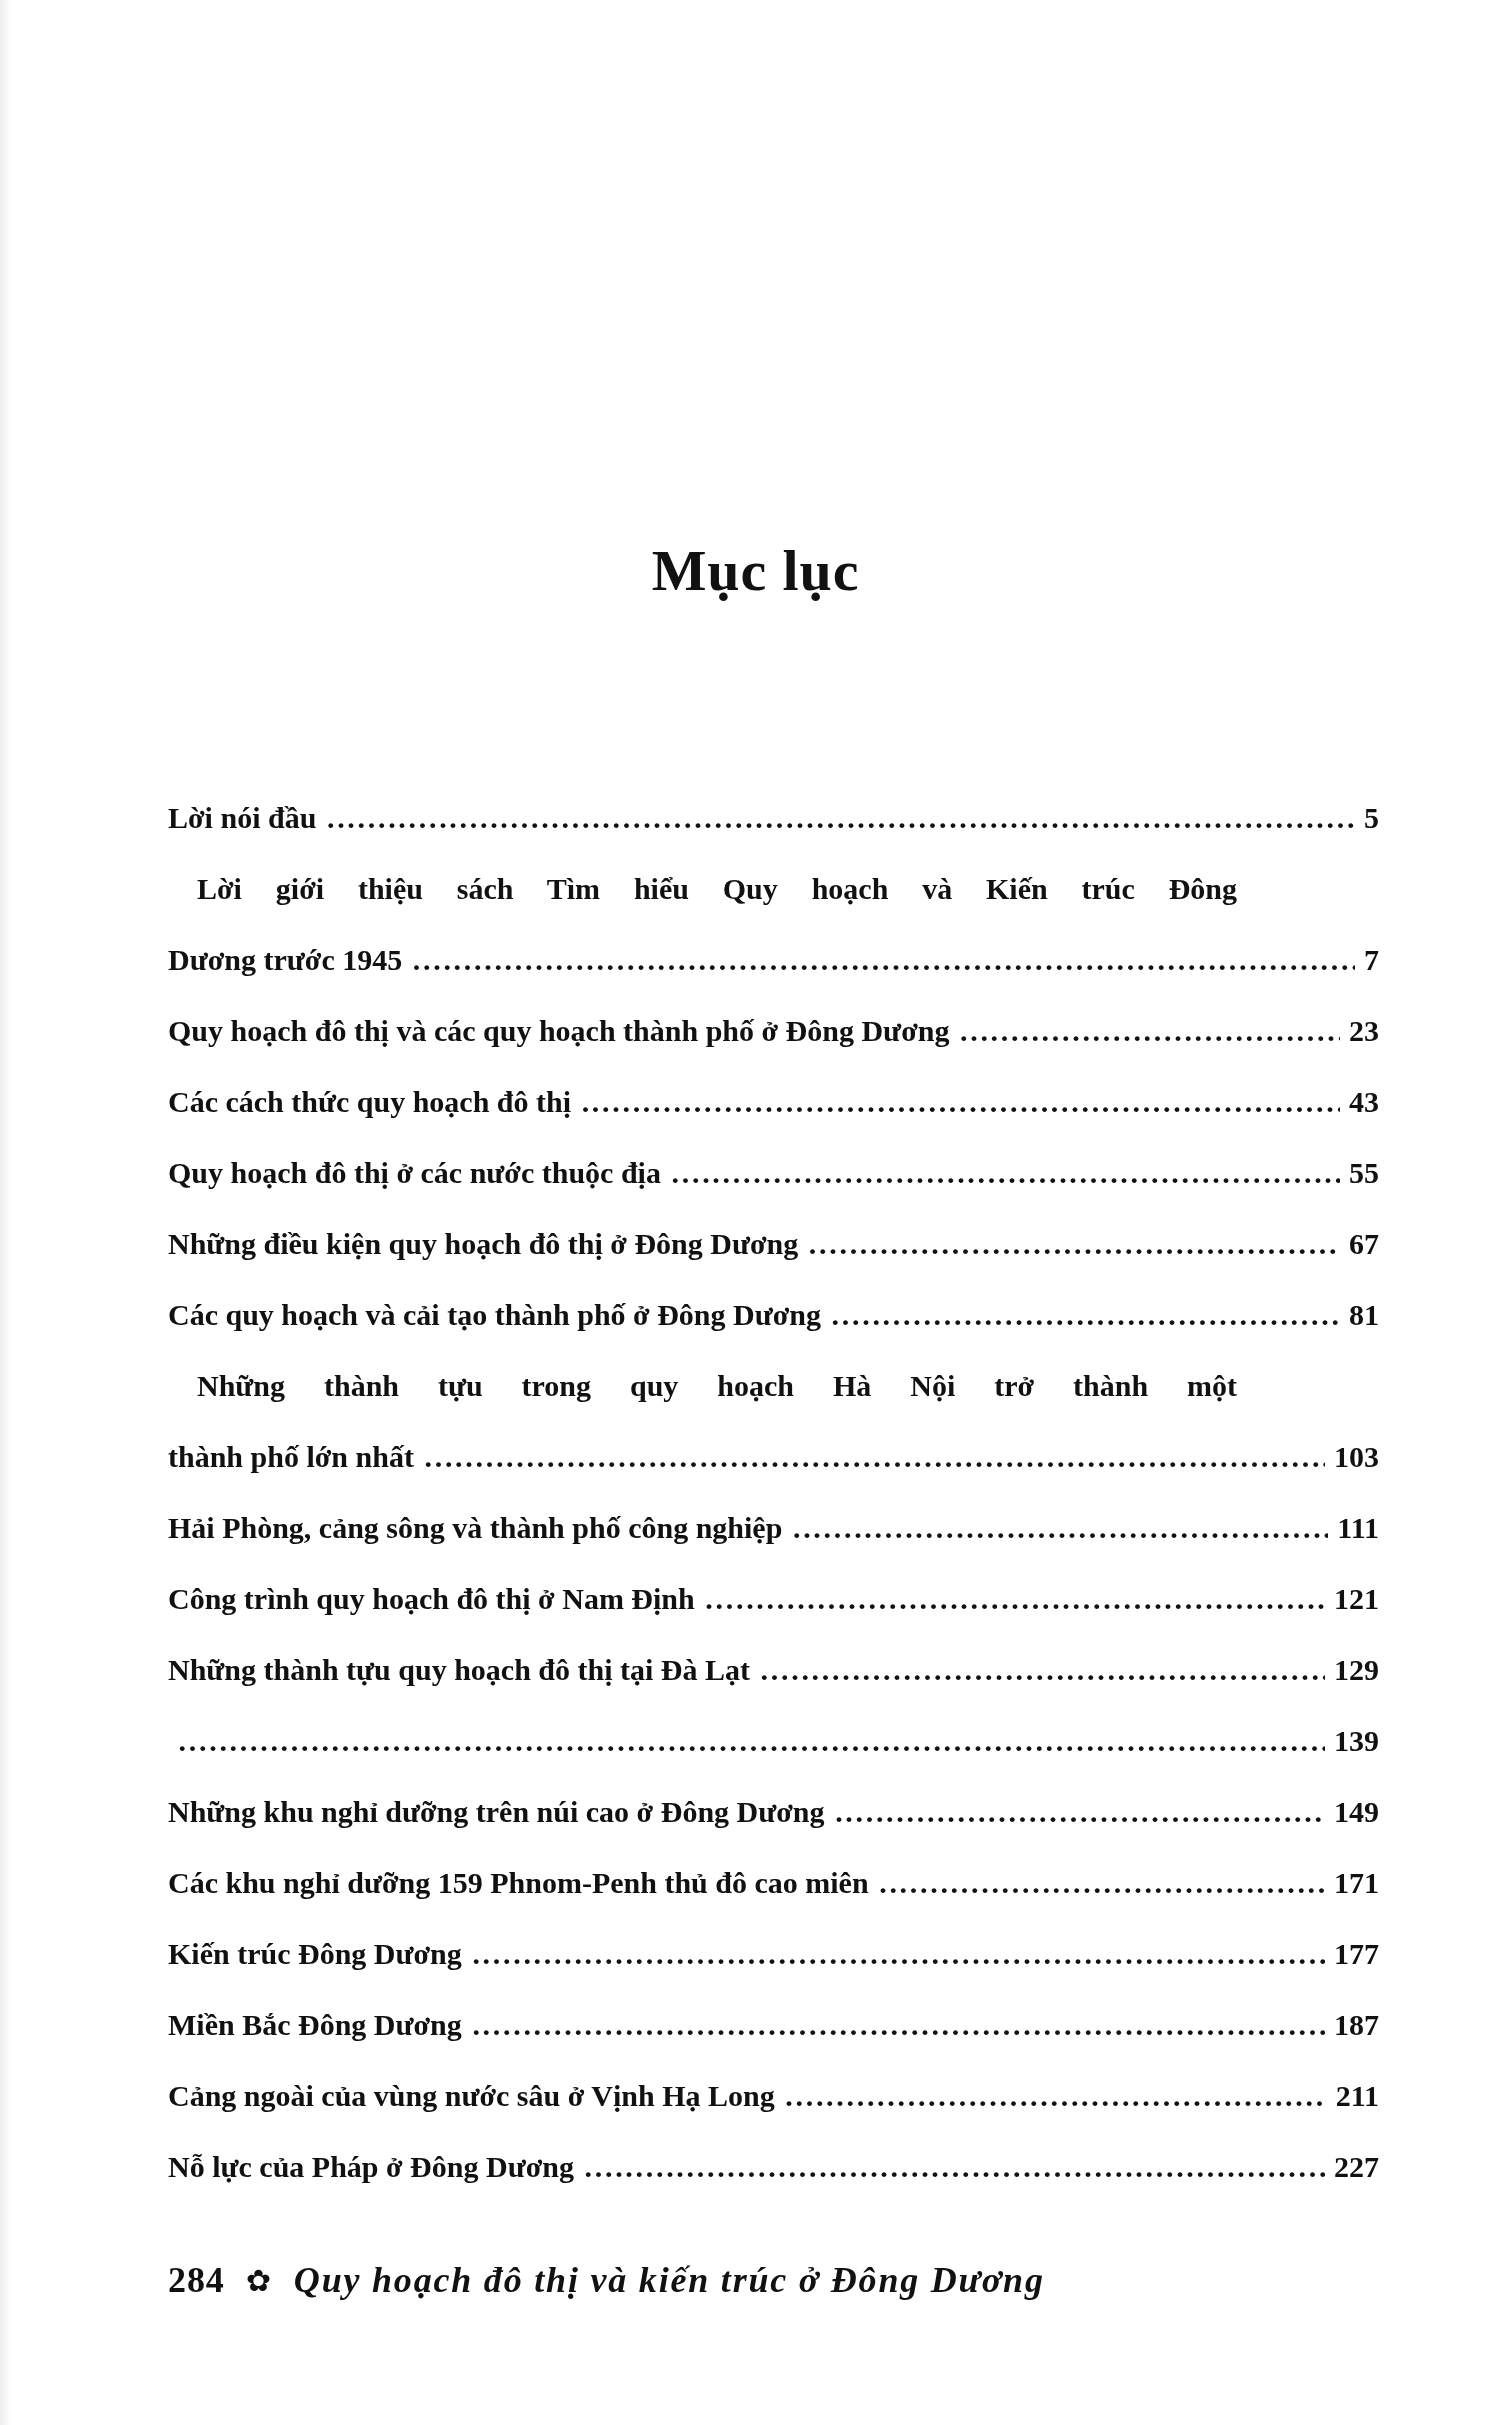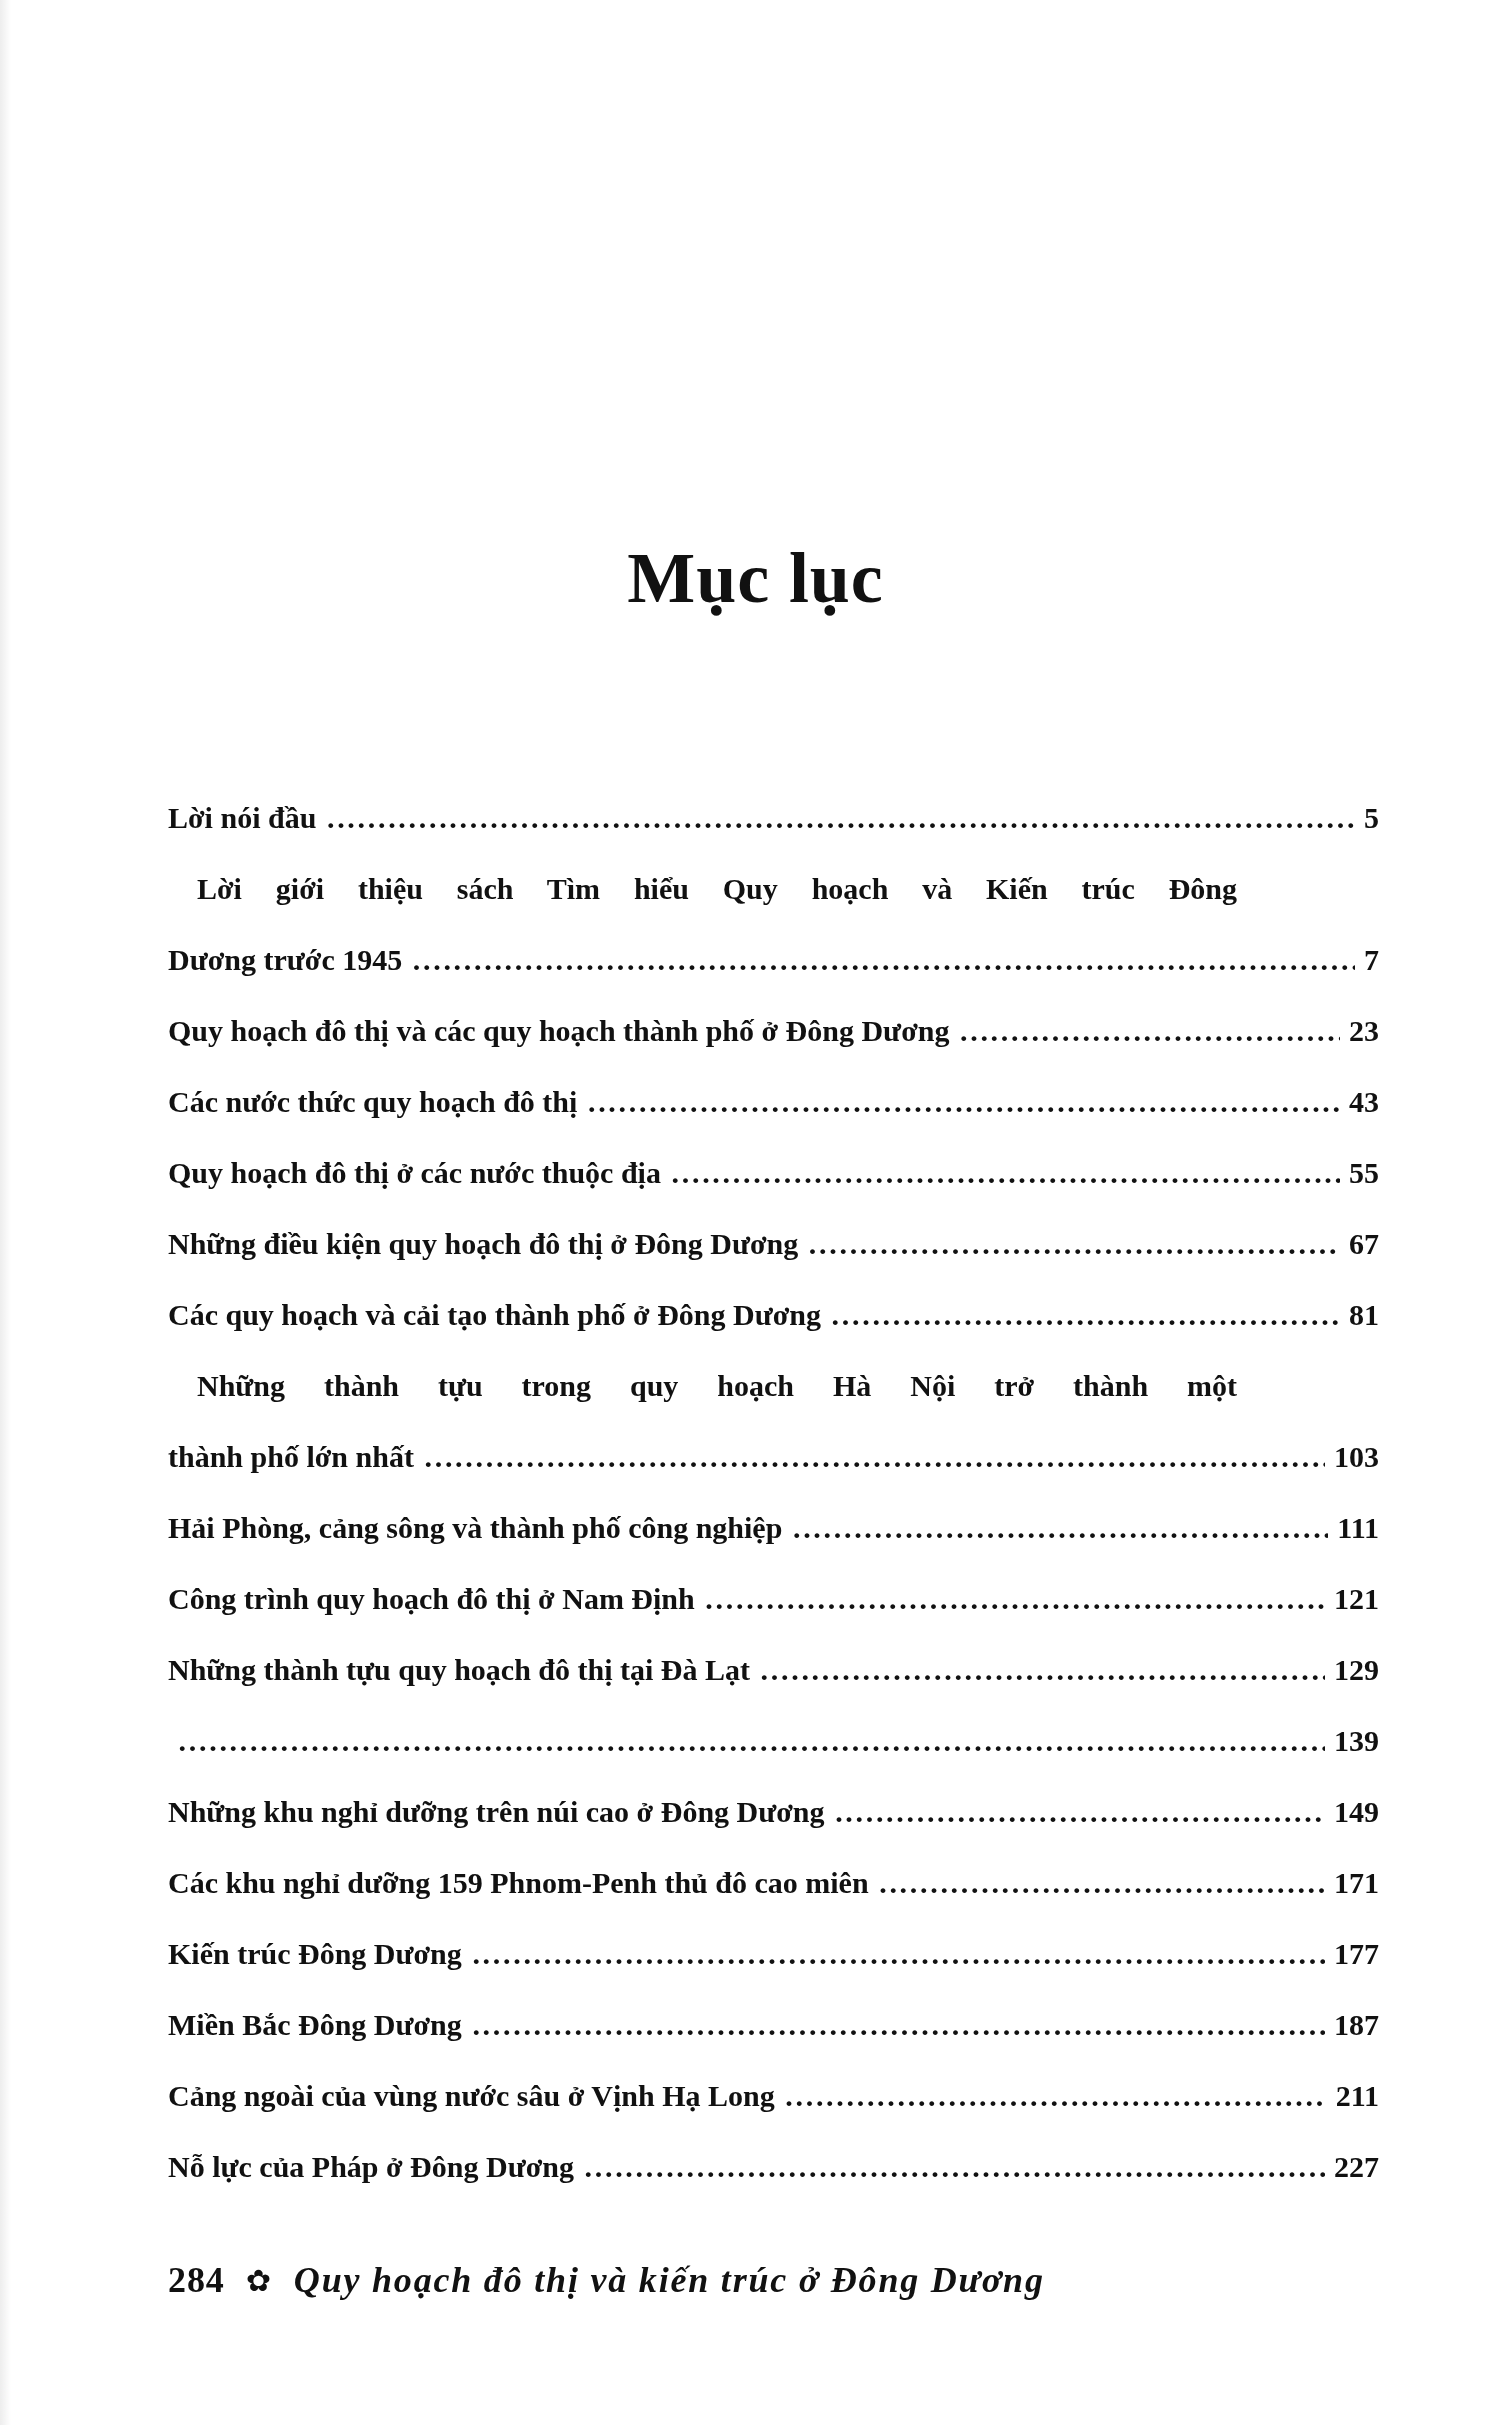--- a/index.html
+++ b/index.html
@@ -23,21 +23,21 @@
     background: linear-gradient(to right, rgba(0,0,0,0.07), rgba(0,0,0,0));
     pointer-events: none;
   }
   .title {
     position: absolute;
     top: 539px;
     left: 0;
     width: 100%;
     margin: 0;
     text-align: center;
-    font-size: 72px;
+    font-size: 58px;
     line-height: 1.1;
     font-weight: 700;
     letter-spacing: 0.9px;
   }
   .toc {
     position: absolute;
     top: 782px;
     left: 168px;
     width: 1211px;
   }
@@ -122,21 +122,21 @@
         <span class="t">Dương trước 1945</span>
         <span class="leader">..........................................................................................................................................................................</span>
         <span class="pg">7</span>
       </div>
       <div class="row">
         <span class="t">Quy hoạch đô thị và các quy hoạch thành phố ở Đông Dương</span>
         <span class="leader">..........................................................................................................................................................................</span>
         <span class="pg">23</span>
       </div>
       <div class="row">
-        <span class="t">Các nước thức quy hoạch đô thị</span>
+        <span class="t">Các cách thức quy hoạch đô thị</span>
         <span class="leader">..........................................................................................................................................................................</span>
         <span class="pg">43</span>
       </div>
       <div class="row">
         <span class="t">Quy hoạch đô thị ở các nước thuộc địa</span>
         <span class="leader">..........................................................................................................................................................................</span>
         <span class="pg">55</span>
       </div>
       <div class="row">
         <span class="t">Những điều kiện quy hoạch đô thị ở Đông Dương</span>

